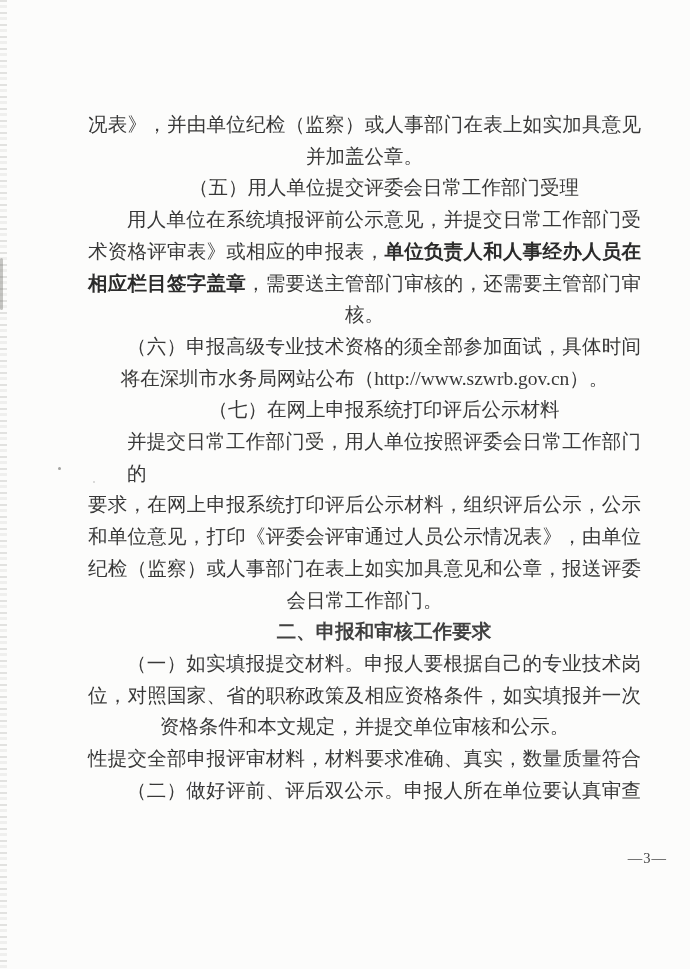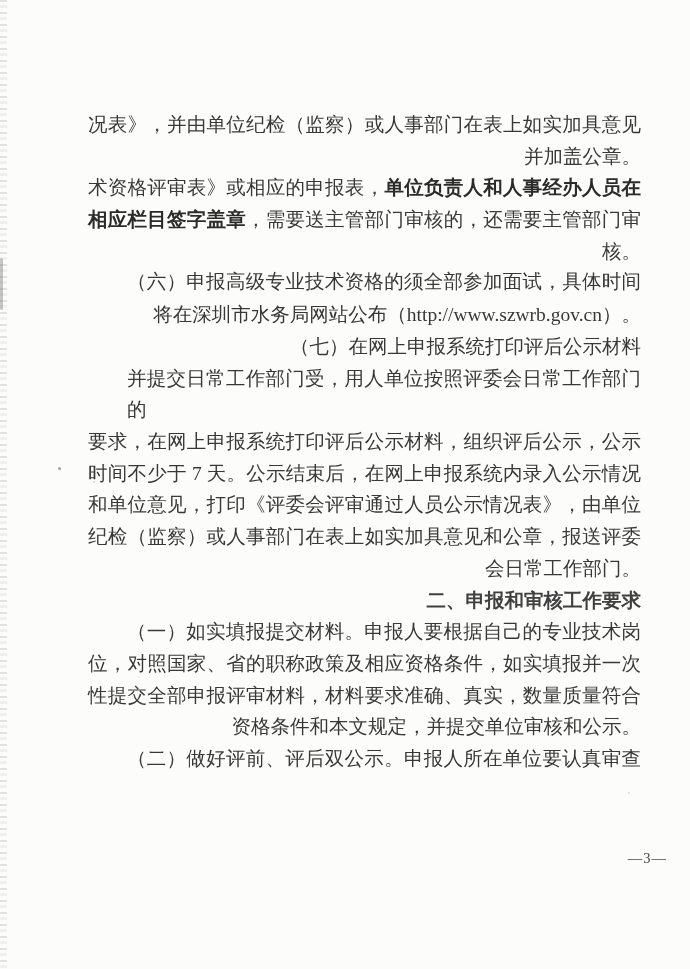--- a/index.html
+++ b/index.html
@@ -61,21 +61,21 @@
     position: absolute;
     left: 88px;
     top: 109px;
     width: 553px;
     font-size: 19.5px;
     line-height: 31.7px;
     letter-spacing: 0;
   }
   .line {
     white-space: nowrap;
-    text-align: right;
+    text-align: center;
   }
   .line.fill {
     white-space: normal;
     text-align: justify;
     text-align-last: justify;
     text-justify: inter-character;
   }
   .seg-bold {
     font-weight: 700;
     color: #2b2b2b;
@@ -101,34 +101,35 @@
   <div class="edge-noise-left"></div>
   <div class="edge-noise-left-dark"></div>
   <div class="edge-noise-right"></div>
   <div class="speck speck1"></div>
   <div class="speck speck2"></div>
   <div class="speck speck3"></div>
 
   <div class="doc-text">
       <div class="line fill"><span class="seg-normal">况表》，并由单位纪检（监察）或人事部门在表上如实加具意见</span></div>
       <div class="line"><span class="seg-normal">并加盖公章。</span></div>
+      <div class="line" style="padding-left: 39px;"><span class="seg-normal">（五）用人单位提交评委会日常工作部门受理</span></div>
+      <div class="line fill" style="padding-left: 39px;"><span class="seg-normal">用人单位在系统填报评前公示意见，并提交日常工作部门受</span></div>
       <div class="line fill"><span class="seg-normal">术资格评审表》或相应的申报表，</span><span class="seg-bold">单位负责人和人事经办人员在</span></div>
       <div class="line fill"><span class="seg-bold">相应栏目签字盖章</span><span class="seg-normal">，需要送主管部门审核的，还需要主管部门审</span></div>
       <div class="line"><span class="seg-normal">核。</span></div>
-      <div class="line fill" style="padding-left: 39px; font-family: Liberation Mono, monospace;"><span class="seg-normal">（六）申报高级专业技术资格的须全部参加面试，具体时间</span></div>
+      <div class="line fill" style="padding-left: 39px;"><span class="seg-normal">（六）申报高级专业技术资格的须全部参加面试，具体时间</span></div>
       <div class="line"><span class="seg-normal">将在深圳市水务局网站公布（http://www.szwrb.gov.cn）。</span></div>
       <div class="line" style="padding-left: 39px;"><span class="seg-normal">（七）在网上申报系统打印评后公示材料</span></div>
       <div class="line fill" style="padding-left: 39px;"><span class="seg-normal">并提交日常工作部门受，用人单位按照评委会日常工作部门的</span></div>
       <div class="line fill"><span class="seg-normal">要求，在网上申报系统打印评后公示材料，组织评后公示，公示</span></div>
-      <div class="line fill"><span class="seg-normal">时间不少于 7 天。公示结束后，在网上申报系统内录入公示情况</span></div>
       <div class="line fill"><span class="seg-normal">和单位意见，打印《评委会评审通过人员公示情况表》，由单位</span></div>
       <div class="line fill"><span class="seg-normal">纪检（监察）或人事部门在表上如实加具意见和公章，报送评委</span></div>
       <div class="line"><span class="seg-normal">会日常工作部门。</span></div>
       <div class="line heading" style="padding-left: 39px;"><span class="seg-bold">二、申报和审核工作要求</span></div>
       <div class="line fill" style="padding-left: 39px;"><span class="seg-normal">（一）如实填报提交材料。申报人要根据自己的专业技术岗</span></div>
       <div class="line fill"><span class="seg-normal">位，对照国家、省的职称政策及相应资格条件，如实填报并一次</span></div>
+      <div class="line"><span class="seg-normal">资格条件和本文规定，并提交单位审核和公示。</span></div>
       <div class="line fill"><span class="seg-normal">性提交全部申报评审材料，材料要求准确、真实，数量质量符合</span></div>
-      <div class="line"><span class="seg-normal">资格条件和本文规定，并提交单位审核和公示。</span></div>
       <div class="line fill" style="padding-left: 39px;"><span class="seg-normal">（二）做好评前、评后双公示。申报人所在单位要认真审查</span></div>
     </div>
 
   <div class="footer-page-number">—3—</div>
 </div>
 
 </body></html>

